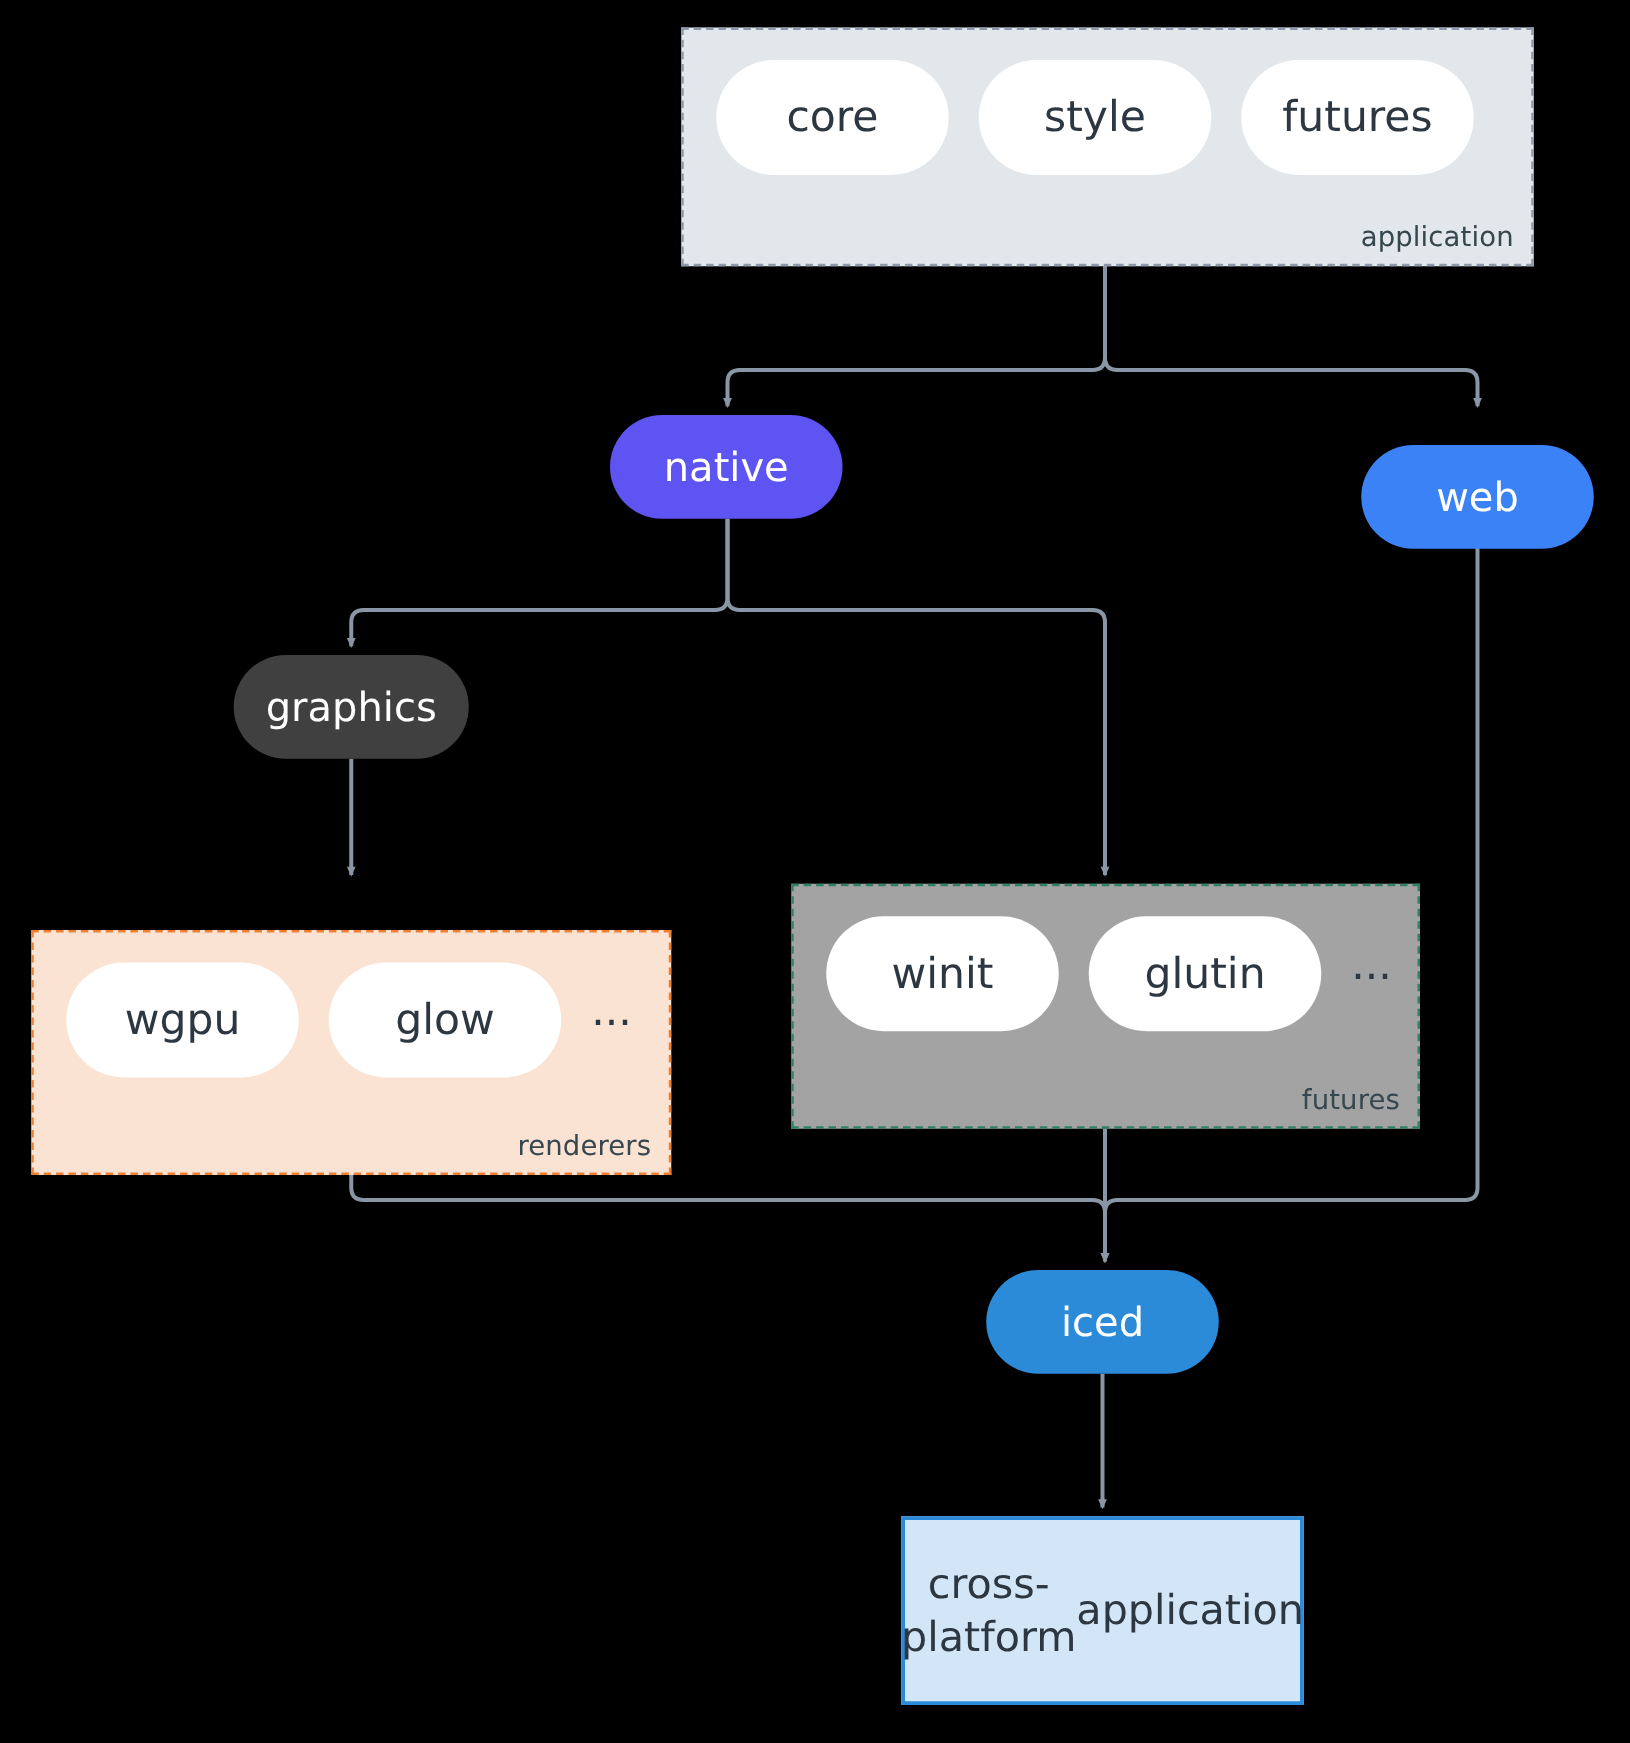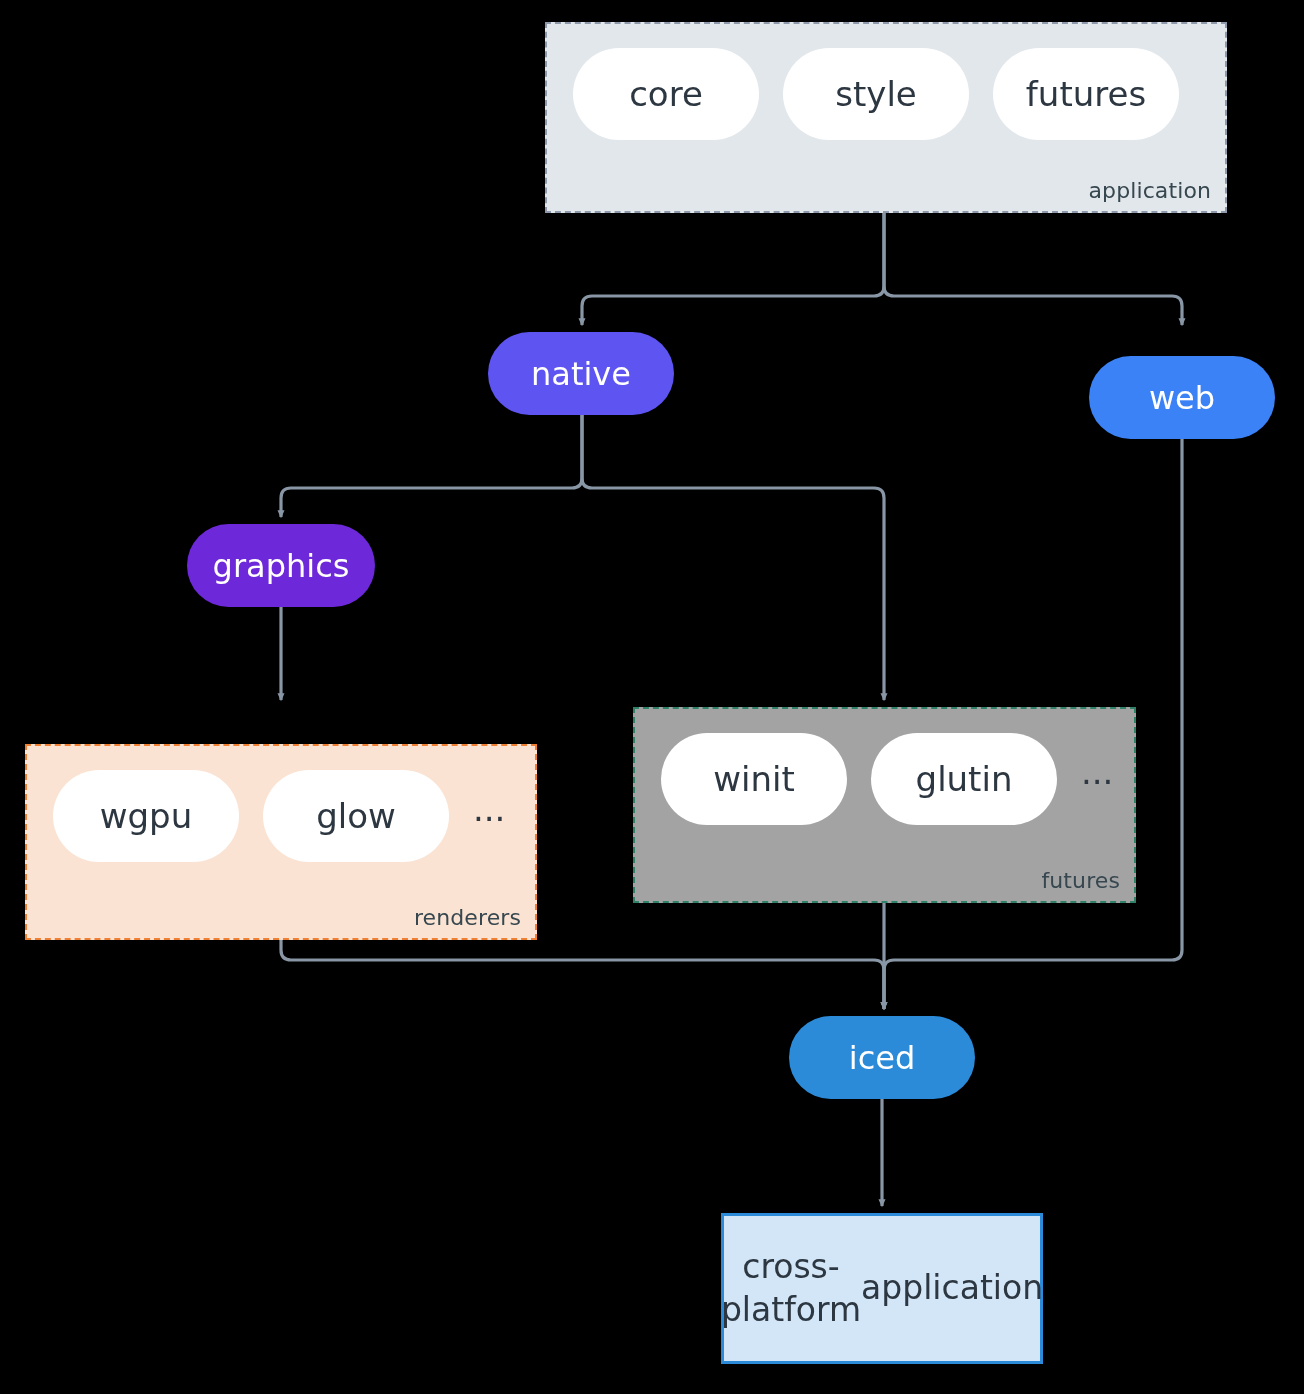--- a/index.html
+++ b/index.html
@@ -129,21 +129,21 @@
     width: 186px;
     height: 83px;
     background: #3b82f6;
     margin-top: 24px;
   }
   #node-graphics {
     left: 187px;
     top: 524px;
     width: 188px;
     height: 83px;
-    background: #6d28d9;
+    background: #404040;
     text-align: center;
   }
   #node-iced {
     left: 789px;
     top: 1016px;
     width: 186px;
     height: 83px;
     background: #2b8bd9;
   }
 

